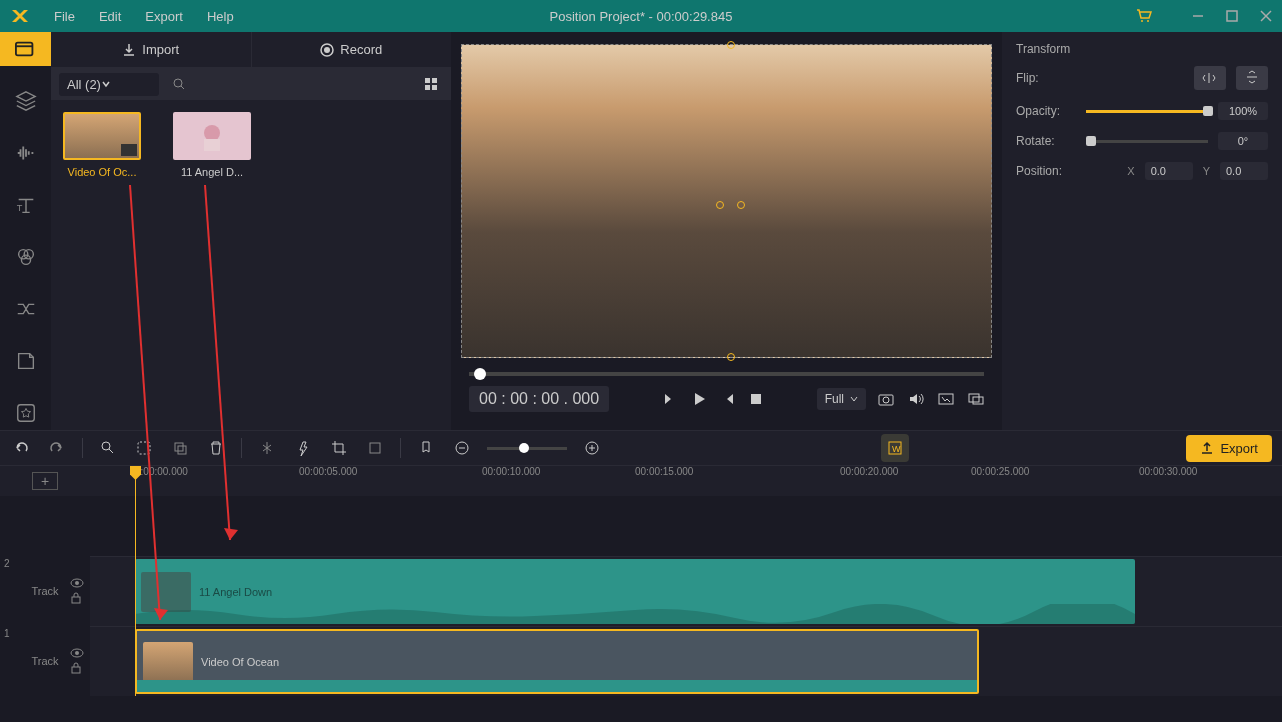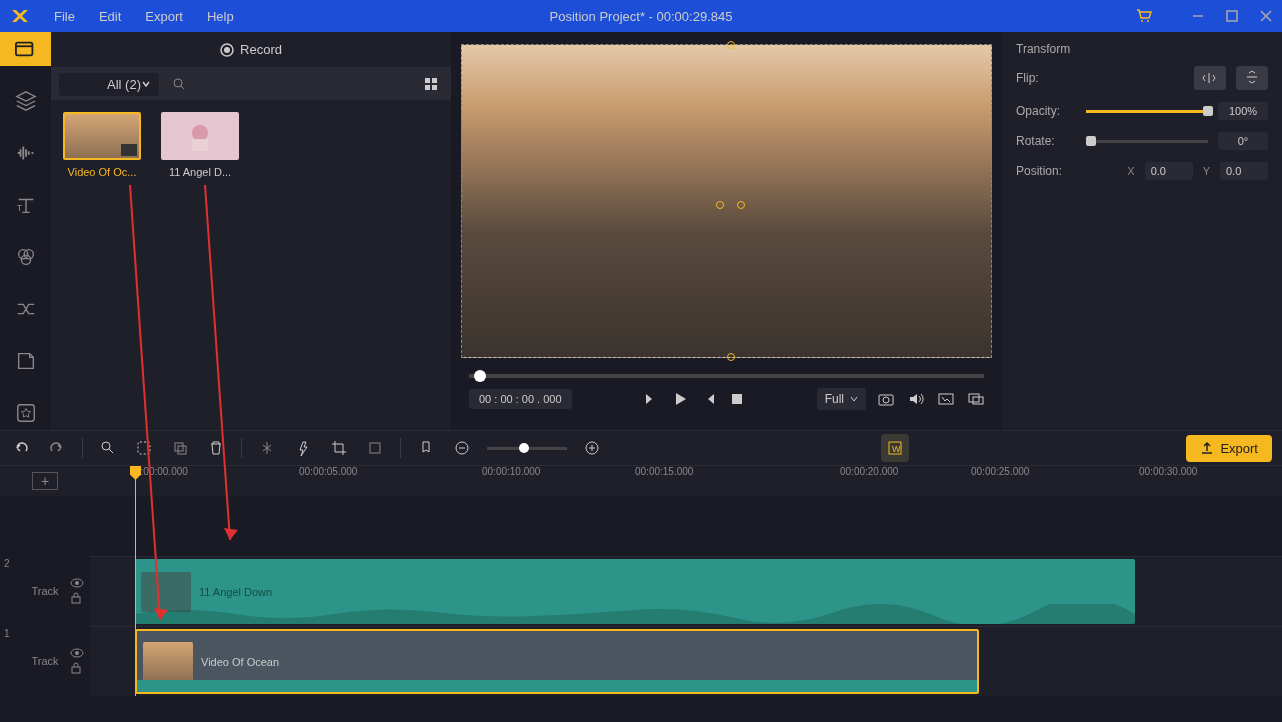--- a/index.html
+++ b/index.html
@@ -1,58 +1,58 @@
 <!DOCTYPE html>
 <html><head>
 <meta charset="utf-8">
 <style>
 * { margin: 0; padding: 0; box-sizing: border-box; font-family: -apple-system, BlinkMacSystemFont, "Segoe UI", sans-serif; }
 body { width: 1282px; height: 722px; background: #1a1a24; color: #ccc; overflow: hidden; font-size: 13px; }
-.titlebar { height: 32px; background: #1d4ed8; display: flex; align-items: center; padding: 0 8px; }
+.titlebar { height: 32px; background: #0f766e; display: flex; align-items: center; padding: 0 8px; }
 .logo { width: 24px; height: 24px; display: flex; align-items: center; justify-content: center; color: #f5b821; margin-right: 12px; }
 .menu { display: flex; gap: 4px; }
 .menu-item { padding: 4px 10px; cursor: pointer; color: #ccc; }
 .title-center { position: absolute; left: 50%; transform: translateX(-50%); color: #ccc; }
 .titlebar-right { margin-left: auto; display: flex; align-items: center; gap: 18px; }
 .win-btn { width: 16px; height: 16px; display: flex; align-items: center; justify-content: center; cursor: pointer; color: #aaa; }
 .cart-icon { color: #f5b821; margin-right: 20px; }
 
 .main-area { display: flex; height: 398px; }
 .left-sidebar { width: 51px; background: #1a1a24; display: flex; flex-direction: column; align-items: center; padding-top: 0; gap: 18px; }
 .sidebar-btn { width: 51px; height: 48px; display: flex; align-items: center; justify-content: center; cursor: pointer; color: #888; }
 .sidebar-btn.active { background: #f5b821; color: #222; }
 .sidebar-icon { width: 22px; height: 22px; }
 
 .media-panel { width: 400px; background: #1f1f2a; display: flex; flex-direction: column; }
 .import-row { height: 36px; display: flex; border-bottom: 1px solid #2a2a35; }
 .import-btn, .record-btn { flex: 1; display: flex; align-items: center; justify-content: center; gap: 6px; cursor: pointer; color: #ccc; }
 .import-btn { border-right: 1px solid #2a2a35; }
 .filter-row { height: 32px; display: flex; align-items: center; padding: 0 8px; gap: 8px; background: #2a2a35; }
-.filter-dropdown { background: #1f1f2a; color: #ccc; border: none; padding: 4px 8px; width: 100px; border-radius: 3px; display: flex; align-items: center; justify-content: flex-end; cursor: pointer; }
+.filter-dropdown { background: #1f1f2a; color: #ccc; border: none; padding: 4px 8px; width: 100px; border-radius: 3px; display: flex; align-items: center; justify-content: flex-start; cursor: pointer; }
 .search-input { flex: 1; background: #1f1f2a; border: none; padding: 4px 8px 4px 26px; color: #ccc; border-radius: 3px; position: relative; }
 .search-wrap { flex: 1; position: relative; }
 .search-wrap .search-icon { position: absolute; left: 6px; top: 50%; transform: translateY(-50%); color: #888; }
 .grid-toggle { width: 24px; height: 24px; display: flex; align-items: center; justify-content: center; cursor: pointer; color: #ccc; }
-.media-grid { flex: 1; padding: 12px; display: flex; gap: 20px; align-items: flex-start; }
+.media-grid { flex: 1; padding: 12px; display: flex; gap: 32px; align-items: flex-start; }
 .media-item { width: 78px; display: flex; flex-direction: column; align-items: center; gap: 6px; cursor: pointer; }
 .media-thumb { width: 78px; height: 48px; background: linear-gradient(180deg, #d4a574 0%, #8b6f52 100%); border-radius: 2px; position: relative; }
 .media-thumb.selected { border: 2px solid #f5b821; }
 .media-thumb.audio { background: #e5c5d0; display: flex; align-items: center; justify-content: center; }
 .media-label { font-size: 11px; color: #ccc; text-align: center; white-space: nowrap; overflow: hidden; text-overflow: ellipsis; width: 100%; }
 .media-label.selected { color: #f5b821; }
 .film-icon { position: absolute; bottom: 2px; right: 2px; width: 16px; height: 12px; background: #333; }
 
 .preview-panel { flex: 1; background: #1a1a24; padding: 12px 10px; display: flex; flex-direction: column; }
 .preview-viewport { flex: 1; border: 1px dashed #888; background: linear-gradient(180deg, #e3c9a8 0%, #c89b6e 20%, #5a4a3d 60%, #3a332e 100%); position: relative; }
 .preview-handle { position: absolute; width: 8px; height: 8px; border: 1px solid #f5b821; background: transparent; border-radius: 50%; }
 .preview-controls { height: 60px; display: flex; flex-direction: column; justify-content: center; gap: 10px; }
 .seek-bar { height: 4px; background: #444; position: relative; margin: 8px 8px 0 8px; }
 .seek-handle { position: absolute; left: 5px; top: -4px; width: 12px; height: 12px; background: #fff; border-radius: 50%; }
 .controls-row { display: flex; align-items: center; gap: 12px; padding: 0 8px; }
-.timecode { background: #2a2a35; padding: 4px 10px; font-size: 11px; color: #ccc; border-radius: 3px; }
+.timecode { background: #2a2a35; padding: 4px 10px; font-size: 16px; color: #ccc; border-radius: 3px; }
 .play-controls { display: flex; gap: 14px; align-items: center; margin-left: auto; margin-right: auto; }
 .ctrl-btn { cursor: pointer; color: #ccc; display: flex; align-items: center; }
 .zoom-dropdown { background: #2a2a35; padding: 4px 8px; color: #ccc; border-radius: 3px; font-size: 12px; display: flex; align-items: center; gap: 6px; cursor: pointer; }
 .right-controls { display: flex; gap: 14px; align-items: center; }
 
 .properties-panel { width: 280px; background: #1f1f2a; padding: 0; }
 .prop-tabs { display: flex; height: 40px; border-bottom: 1px solid #2a2a35; }
 .prop-tab { flex: 1; display: flex; align-items: center; justify-content: center; cursor: pointer; color: #ccc; position: relative; }
 .prop-tab.active { color: #f5b821; }
 .prop-tab.active::after { content: ''; position: absolute; bottom: 0; left: 20%; right: 20%; height: 2px; background: #f5b821; }
@@ -194,20 +194,26 @@
     <div class="sidebar-btn">
       <svg class="sidebar-icon" viewBox="0 0 24 24">
           <rect x="3" y="3" width="18" height="18" rx="3" fill="none" stroke="currentColor" stroke-width="1.5"></rect>
           <path d="M12 7l1.5 3 3.5.5-2.5 2.5.5 3.5-3-1.5-3 1.5.5-3.5L7 10.5l3.5-.5z" fill="none" stroke="currentColor" stroke-width="1"></path>
         </svg>
     </div>
   </div>
 
   <div class="media-panel">
     <div class="import-row">
+      <div class="import-btn">
+        <svg width="14" height="14" viewBox="0 0 14 14">
+            <path d="M7 1v8M4 6l3 3 3-3M2 12h10" stroke="currentColor" fill="none" stroke-width="1.5"></path>
+          </svg>
+        <span>Import</span>
+      </div>
       <div class="record-btn">
         <svg width="14" height="14" viewBox="0 0 14 14">
             <circle cx="7" cy="7" r="6" stroke="currentColor" fill="none" stroke-width="1.5"></circle>
             <circle cx="7" cy="7" r="3" fill="currentColor"></circle>
           </svg>
         <span>Record</span>
       </div>
     </div>
     <div class="filter-row">
       <div class="filter-dropdown">

